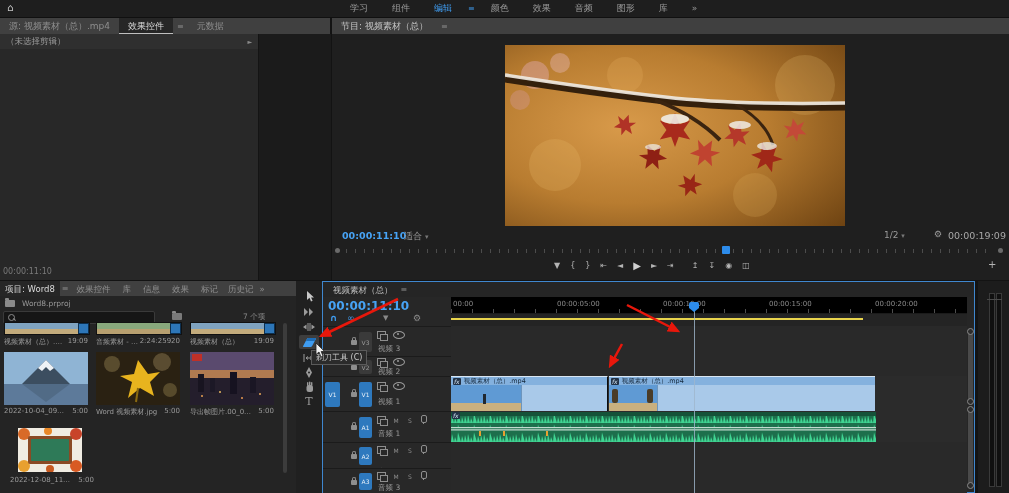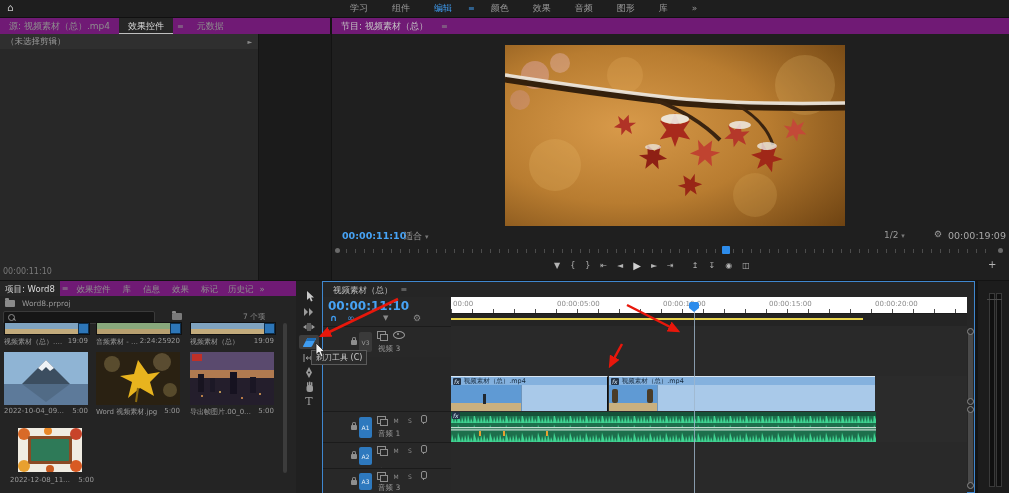--- a/index.html
+++ b/index.html
@@ -1,21 +1,21 @@
 <!DOCTYPE html>
 <html><head>
 <meta charset="utf-8">
 <style>
   html,body{margin:0;padding:0;background:#000;}
   .app{position:relative;width:1009px;height:493px;background:#131313;overflow:hidden;
        font-family:"DejaVu Sans",sans-serif;color:#bbb;-webkit-font-smoothing:antialiased;}
   .abs{position:absolute;}
   
   .panel{position:absolute;background:#232323;}
-  .tabbar{position:absolute;left:0;top:0;right:0;height:16px;background:#701a75;display:flex;align-items:center;font-size:9px;color:#8e8e8e;overflow:hidden;}
+  .tabbar{position:absolute;left:0;top:0;right:0;height:16px;background:#404040;display:flex;align-items:center;font-size:9px;color:#8e8e8e;overflow:hidden;}
   .tab{padding:0 9px;line-height:16px;white-space:nowrap;}
   .tab.active{color:#dcdcdc;background:#262626;box-shadow:inset 0 -1px 0 #bfbfbf;}
   .menu-glyph{color:#8e8e8e;font-size:8px;padding:0 4px;}
   .menu-glyph.blue{color:#3f9cf0;}
   
   .ws-tab{padding:0 12px;font-size:9px;color:#9a9a9a;line-height:17px;white-space:nowrap;}
   .ws-tab.active{color:#3f9cf0;}
   
   .tc-blue{color:#47a3f5;font-weight:bold;}
   .dim{color:#8a8a8a;}
@@ -347,21 +347,36 @@
       <span class="abs" style="left:90px;top:16px;font-size:9px;color:#8a8a8a;">⚙</span>
 
       <div class="tl-row" style="top:29px;height:30px;">
         <div class="lockicon" style="left:28px;top:13px;"></div>
         <div class="sel-box" style="left:36px;top:5px;height:20px;">V3</div>
         <div class="synclock" style="left:54px;top:4px;"></div>
         <div class="eyeicon" style="left:70px;top:4px;"></div>
         <span class="tname" style="left:55px;top:17px;">视频 3</span>
       </div>
 
-
+      <div class="tl-row" style="top:59px;height:20px;">
+        <div class="lockicon" style="left:28px;top:8px;"></div>
+        <div class="sel-box" style="left:36px;top:3px;height:14px;">V2</div>
+        <div class="synclock" style="left:54px;top:1px;"></div>
+        <div class="eyeicon" style="left:70px;top:1px;"></div>
+        <span class="tname" style="left:55px;top:10px;">视频 2</span>
+      </div>
+
+      <div class="tl-row" style="top:79px;height:35px;">
+        <div class="patch-box" style="top:5px;height:25px;">V1</div>
+        <div class="lockicon" style="left:28px;top:15px;"></div>
+        <div class="sel-box on" style="left:36px;top:5px;height:25px;">V1</div>
+        <div class="synclock" style="left:54px;top:5px;"></div>
+        <div class="eyeicon" style="left:70px;top:5px;"></div>
+        <span class="tname" style="left:55px;top:20px;">视频 1</span>
+      </div>
 
       <div class="tl-row" style="top:114px;height:31px;">
         <div class="lockicon" style="left:28px;top:13px;"></div>
         <div class="sel-box on" style="left:36px;top:5px;height:21px;">A1</div>
         <div class="synclock" style="left:54px;top:4px;"></div>
         <span class="msbox" style="left:68px;top:3px;">M</span>
         <span class="msbox" style="left:82px;top:3px;">S</span>
         <div class="micicon" style="left:98px;top:3px;"></div>
         <span class="tname" style="left:55px;top:17px;">音频 1</span>
       </div>
@@ -382,21 +397,21 @@
         <div class="synclock" style="left:54px;top:3px;"></div>
         <span class="msbox" style="left:68px;top:2px;">M</span>
         <span class="msbox" style="left:82px;top:2px;">S</span>
         <div class="micicon" style="left:98px;top:2px;"></div>
         <span class="tname" style="left:55px;top:14px;text-align:right;">音频 3</span>
       </div>
     </div>
 
     <div class="abs" style="left:128px;top:15px;width:516px;height:196px;background:#242424;overflow:hidden;">
 
-      <div class="abs" style="left:0;top:0;width:516px;height:16px;background:#ffffff;border-bottom:1px solid #1b1b1b;">
+      <div class="abs" style="left:0;top:0;width:516px;height:16px;background:#000000;border-bottom:1px solid #1b1b1b;">
         <div class="abs" style="left:0;bottom:0;width:516px;height:4px;background:repeating-linear-gradient(90deg,#4e4e4e 0 1px,transparent 1px 21px);"></div>
         <span class="abs" style="left:2px;top:3px;font-size:7px;color:#8a8a8a;">00:00</span>
         <span class="abs" style="left:106px;top:3px;font-size:7px;color:#8a8a8a;transform:translateX(0);">00:00:05:00</span>
         <span class="abs" style="left:212px;top:3px;font-size:7px;color:#8a8a8a;">00:00:10:00</span>
         <span class="abs" style="left:318px;top:3px;font-size:7px;color:#8a8a8a;">00:00:15:00</span>
         <span class="abs" style="left:424px;top:3px;font-size:7px;color:#8a8a8a;">00:00:20:00</span>
       </div>
 
       <div class="abs" style="left:0;top:21px;width:412px;height:2px;background:#e8d44d;"></div>
 

